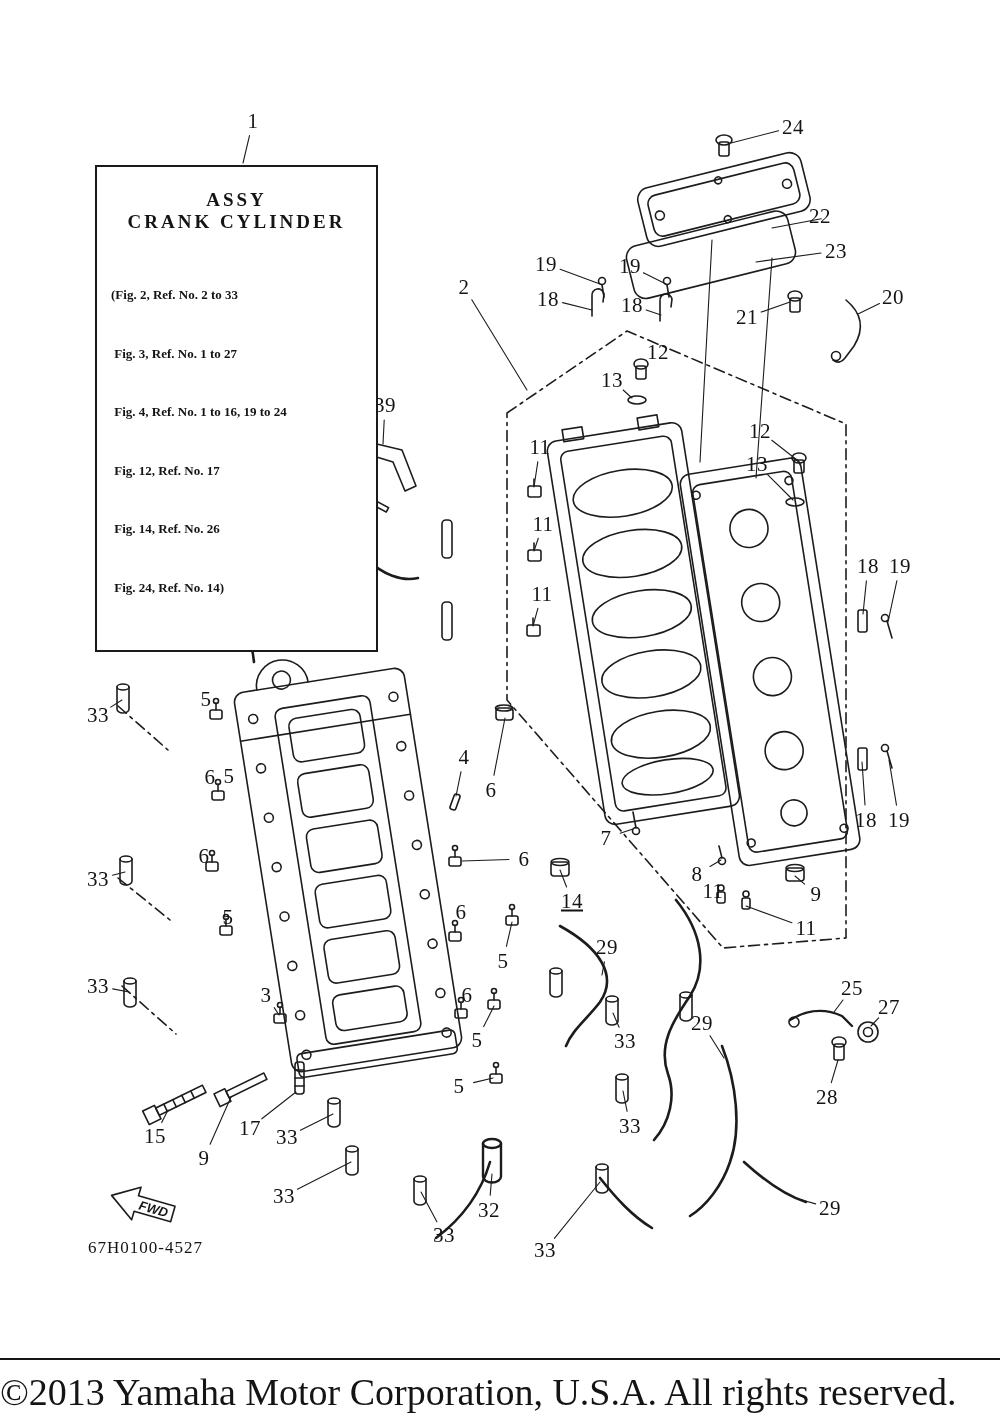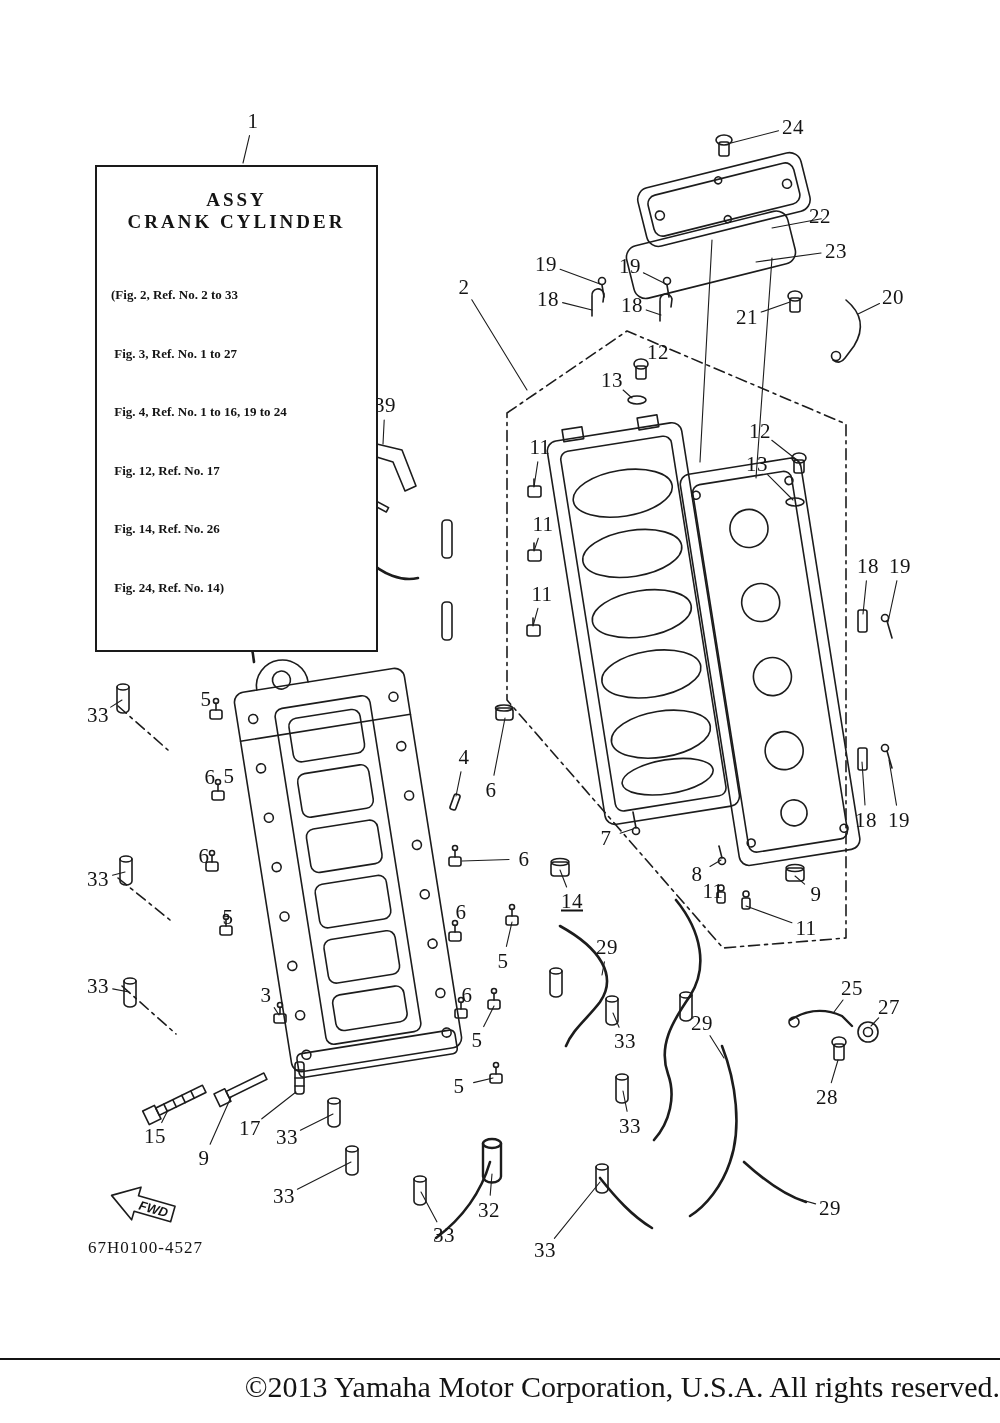--- a/index.html
+++ b/index.html
@@ -55,22 +55,22 @@
     letter-spacing: 1px;
   }
   .footer-rule {
     position: absolute;
     left: 0; right: 0; top: 1358px;
     border-top: 2px solid #141414;
   }
   .copyright {
     position: absolute;
     left: 0; right: 0; top: 1370px;
-    text-align: right;
-    font-size: 30px;
+    text-align: left;
+    font-size: 38px;
   }
 </style>
 </head>
 <body>
 
 <div class="stage">
 
   <svg class="art" width="1000" height="1423" viewBox="0 0 1000 1423">
     <defs>
       <g id="fit">

